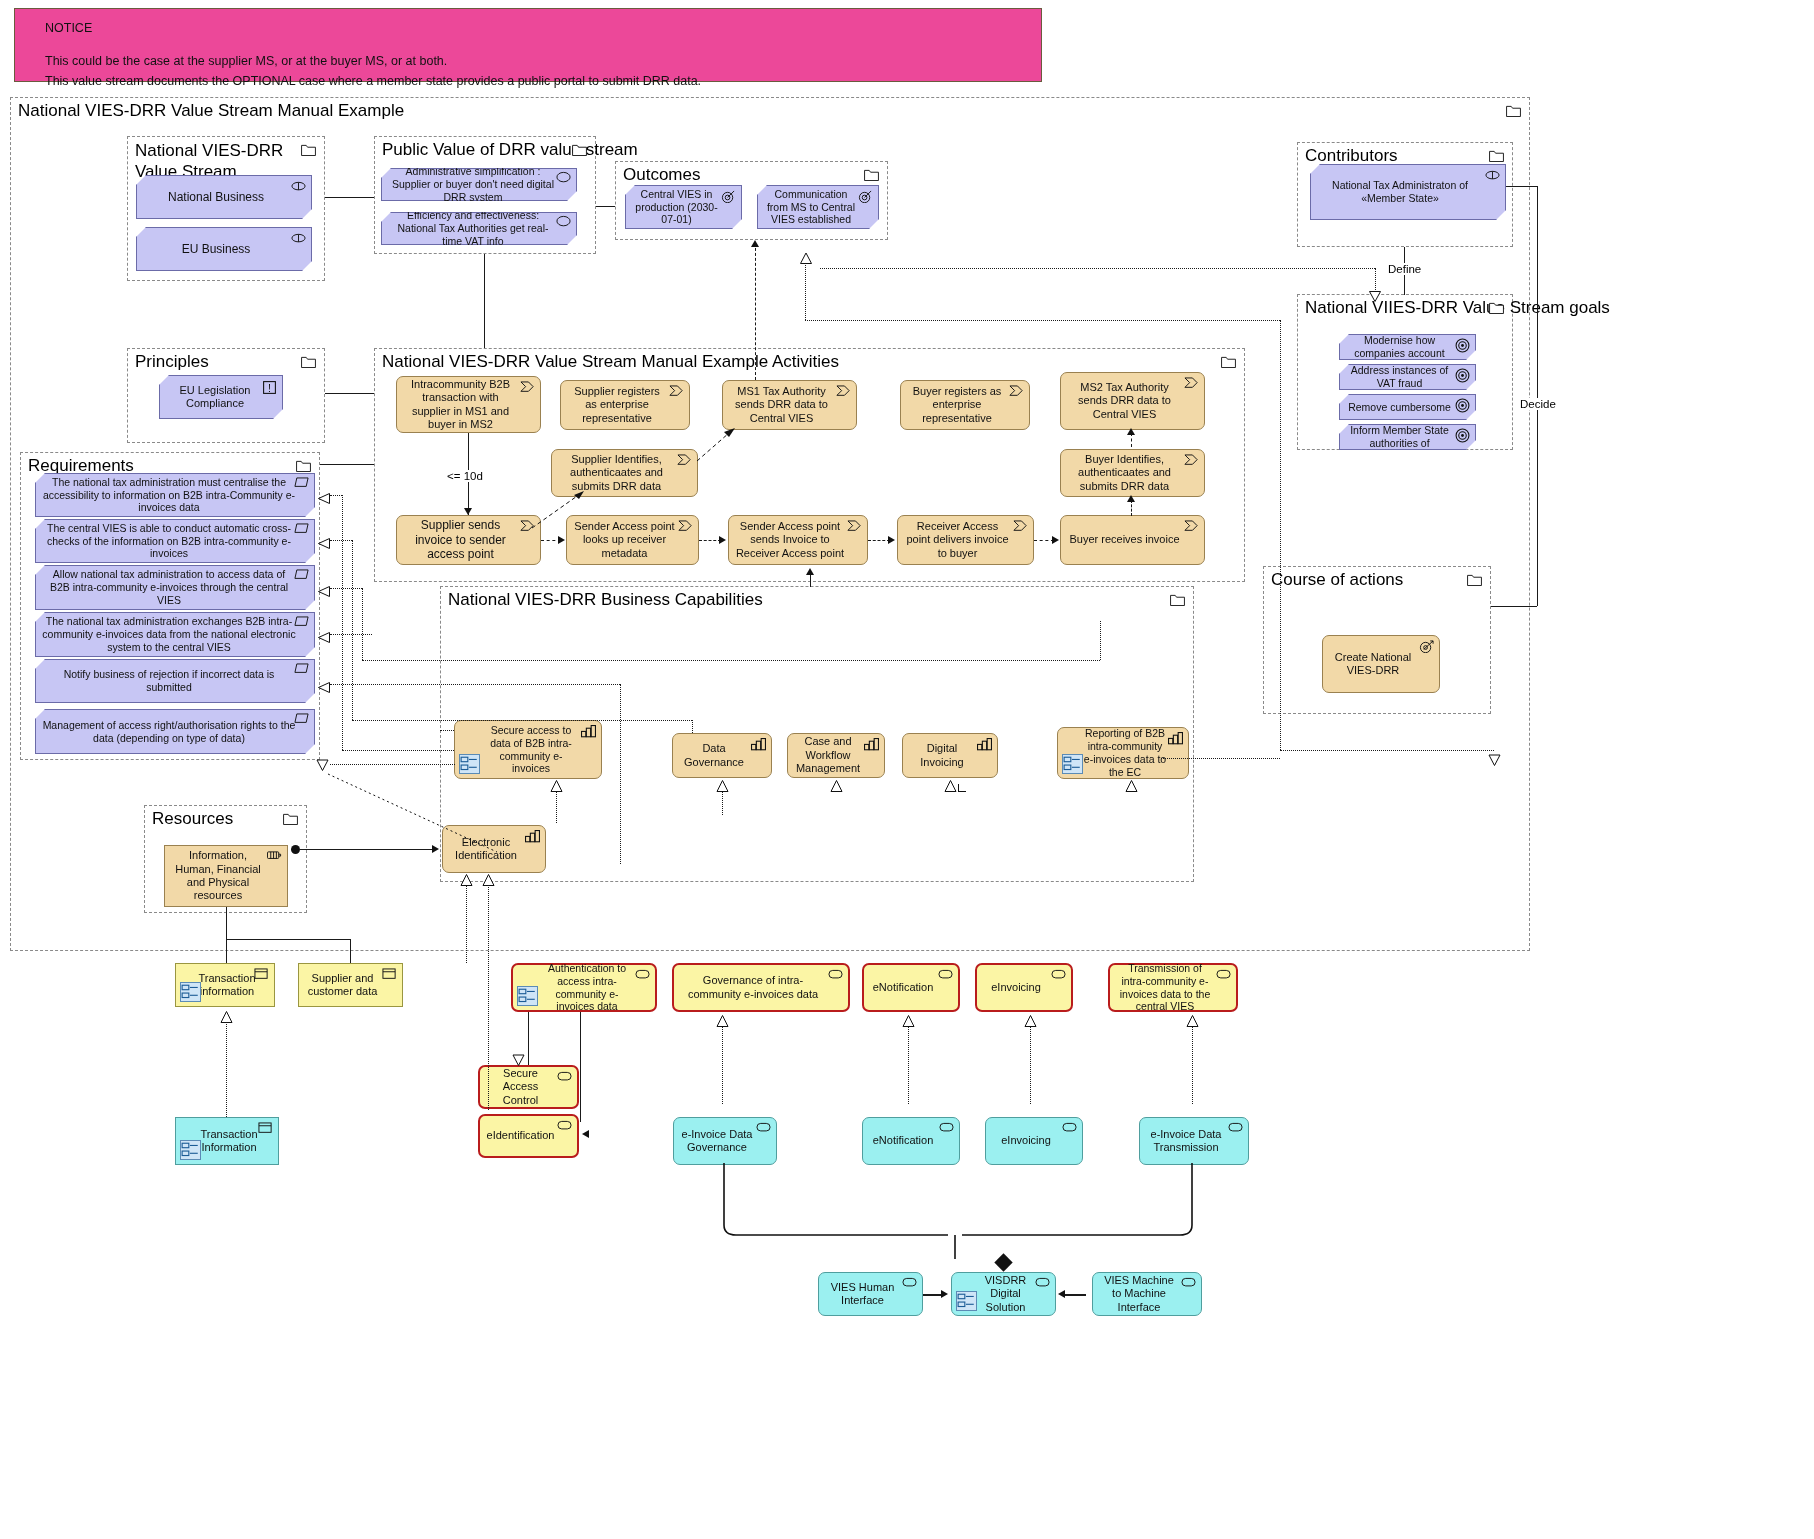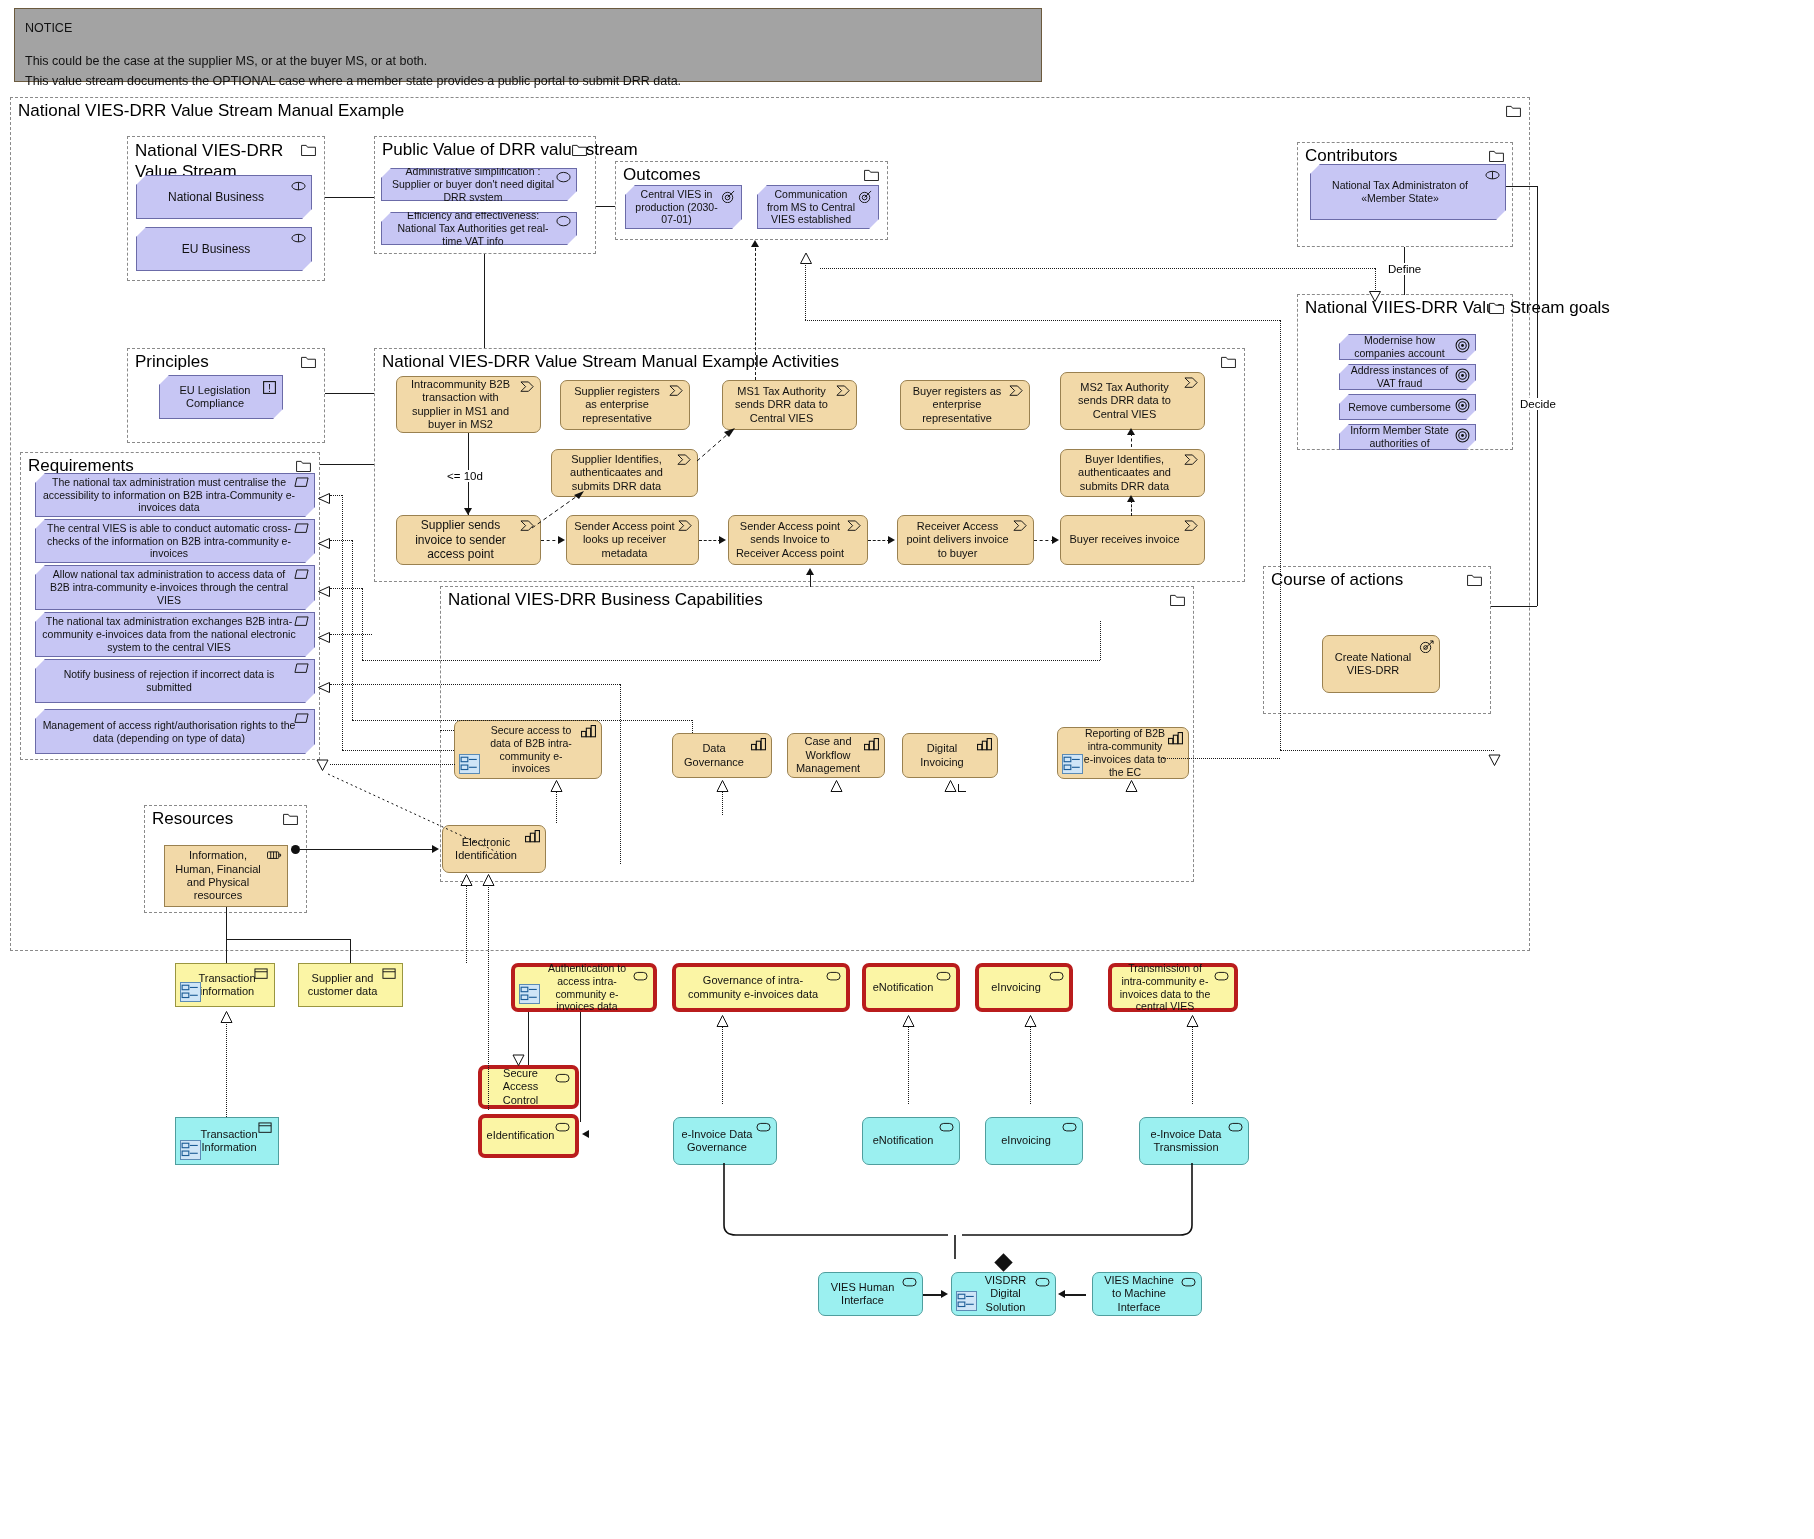--- a/index.html
+++ b/index.html
@@ -6,30 +6,30 @@
   body{font-family:"Liberation Sans",sans-serif;color:#000;}
   #canvas{position:relative;width:1814px;height:1539px;overflow:hidden;background:#fff;}
   .abs{position:absolute;box-sizing:border-box;}
 
   
   .group{border:1px dashed #8a8a8a;background:transparent;}
   .group-title{position:absolute;top:3px;left:7px;font-size:17px;white-space:nowrap;color:#000000;}
   .folder-ico{position:absolute;top:7px;right:8px;width:15px;height:12px;}
 
   
-  .notice{background:#a3a3a3;border:1px solid #6b5a3e;padding:10px 10px;font-size:12.5px;line-height:1.55;color:#111;}
+  .notice{background:#ec4899;border:1px solid #6b5a3e;padding:10px 30px;font-size:12.5px;line-height:1.55;color:#111;}
   .notice .hd{margin-bottom:14px;}
 
   
   .el{position:absolute;box-sizing:border-box;font-size:12px;line-height:1.22;
       display:flex;align-items:center;justify-content:center;text-align:center;padding:4px 22px 4px 6px;color:#111;}
   .motiv{background:#c7c6f4;border:1px solid #6b6ba8;
       clip-path:polygon(10px 0,100% 0,100% calc(100% - 10px),calc(100% - 10px) 100%,0 100%,0 10px);}
   .biz{background:#f2d9a8;border:1px solid #9a8150;border-radius:7px;}
-  .app{background:#fbf5a5;border:4px solid #b91c1c;border-radius:7px;justify-content:center;}
+  .app{background:#fbf5a5;border:2px solid #b91c1c;border-radius:7px;justify-content:center;}
   .appsq{background:#fbf5a5;border:1px solid #9a9640;}
   .tech{background:#9bf0f0;border:1px solid #4f9e9e;border-radius:7px;}
   .techsq{background:#9bf0f0;border:1px solid #4f9e9e;}
   .sq{border-radius:0;}
 
   .ico{position:absolute;top:4px;right:5px;width:15px;height:13px;pointer-events:none;}
   .ico svg{display:block;}
   .badge{position:absolute;left:4px;bottom:4px;width:19px;height:18px;
       background:#cfe5f7;border:1px solid #5b8bb5;}
   .badge svg{display:block;}

